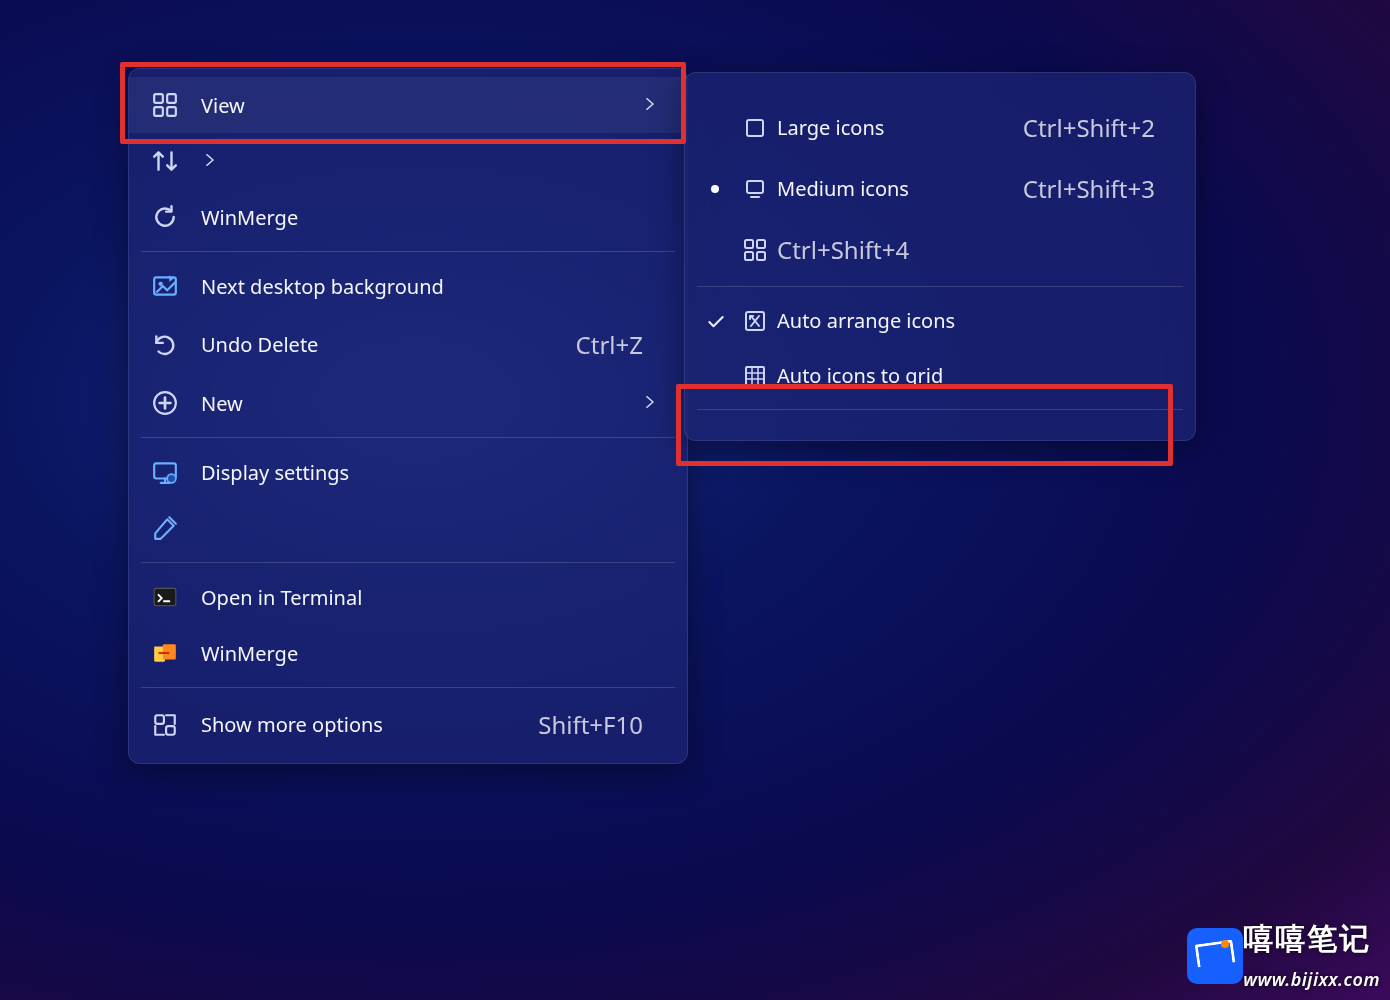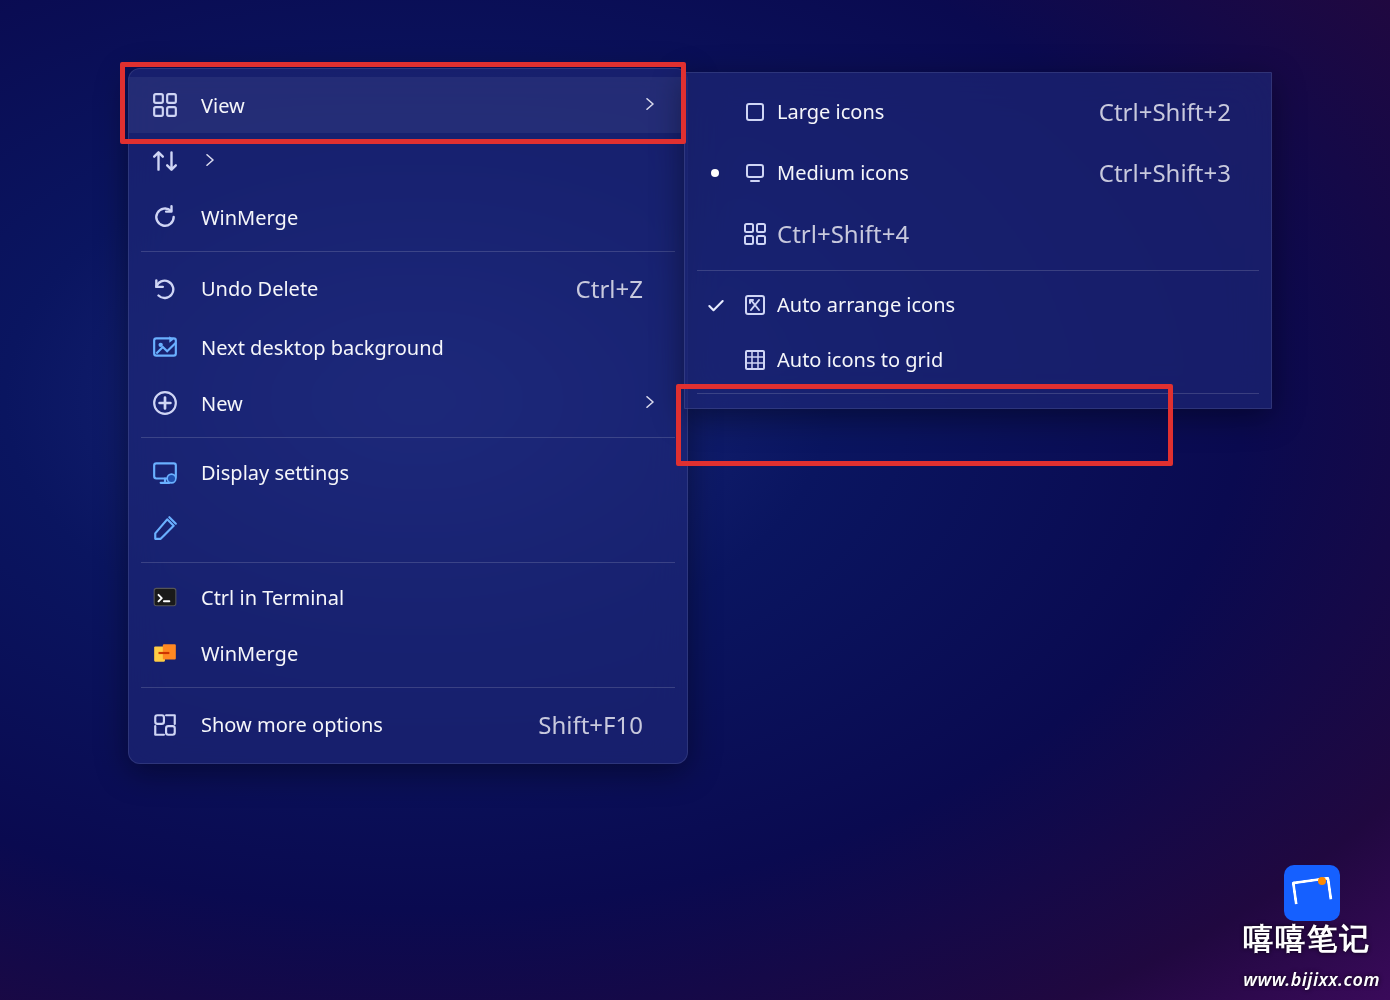--- a/index.html
+++ b/index.html
@@ -23,27 +23,27 @@
     border-radius: 12px;
     border: 1px solid rgba(255,255,255,0.1);
     box-shadow: 0 8px 32px rgba(0,0,0,0.4);
     padding: 8px 0;
   }
 
   .submenu {
     position: absolute;
     top: 72px;
     left: 684px;
-    width: 588px;
+    width: 512px;
     background: rgba(30, 40, 120, 0.65);
     backdrop-filter: blur(20px);
-    border-radius: 1px;
+    border-radius: 12px;
     border: 1px solid rgba(255,255,255,0.1);
     box-shadow: 0 8px 32px rgba(0,0,0,0.4);
-    padding: 8px 0;
+    padding: 24px 0;
   }
 
   .menu-item {
     display: flex;
     align-items: center;
     padding: 14px 22px;
     gap: 22px;
     position: relative;
     cursor: default;
   }
@@ -141,21 +141,20 @@
     height: 82px;
   }
 
   .watermark {
     position: absolute;
     right: 10px;
     bottom: 10px;
     display: flex;
     align-items: center;
     color: #fff;
-    flex-direction: column;
   }
   .wm-logo {
     width: 56px;
     height: 56px;
     background: #1560ff;
     border-radius: 10px;
     display: flex;
     align-items: center;
     justify-content: center;
     position: relative;
@@ -210,33 +209,33 @@
         <svg width="26" height="26" viewBox="0 0 24 24">
           <use href="#ic-refresh"></use>
         </svg>
       </span>
       <span class="label">WinMerge</span>
     </div>
     <div class="separator"></div>
     <div class="menu-item">
       <span class="icon" style="color:#cfd5f5">
         <svg width="26" height="26" viewBox="0 0 24 24">
+          <use href="#ic-picture-next"></use>
+        </svg>
+      </span>
+      <span class="label">Next desktop background</span>
+    </div>
+    <div class="menu-item">
+      <span class="icon" style="color:#cfd5f5">
+        <svg width="26" height="26" viewBox="0 0 24 24">
           <use href="#ic-undo"></use>
         </svg>
       </span>
       <span class="label">Undo Delete</span>
       <span class="shortcut">Ctrl+Z</span>
-    </div>
-    <div class="menu-item">
-      <span class="icon" style="color:#cfd5f5">
-        <svg width="26" height="26" viewBox="0 0 24 24">
-          <use href="#ic-picture-next"></use>
-        </svg>
-      </span>
-      <span class="label">Next desktop background</span>
     </div>
     <div class="menu-item">
       <span class="icon" style="color:#cfd5f5">
         <svg width="26" height="26" viewBox="0 0 24 24">
           <use href="#ic-plus-circle"></use>
         </svg>
       </span>
       <span class="label">New</span>
       <span class="chevron"><svg width="18" height="18" viewBox="0 0 24 24">
           <use href="#ic-chevron"></use>
@@ -258,21 +257,21 @@
         </svg>
       </span>
     </div>
     <div class="separator"></div>
     <div class="menu-item">
       <span class="icon" style="color:#cfd5f5">
         <svg width="26" height="26" viewBox="0 0 24 24">
           <use href="#ic-terminal"></use>
         </svg>
       </span>
-      <span class="label">Ctrl in Terminal</span>
+      <span class="label">Open in Terminal</span>
     </div>
     <div class="menu-item">
       <span class="icon" style="color:#cfd5f5">
         <svg width="26" height="26" viewBox="0 0 24 24">
           <use href="#ic-winmerge"></use>
         </svg>
       </span>
       <span class="label">WinMerge</span>
     </div>
     <div class="separator"></div>

